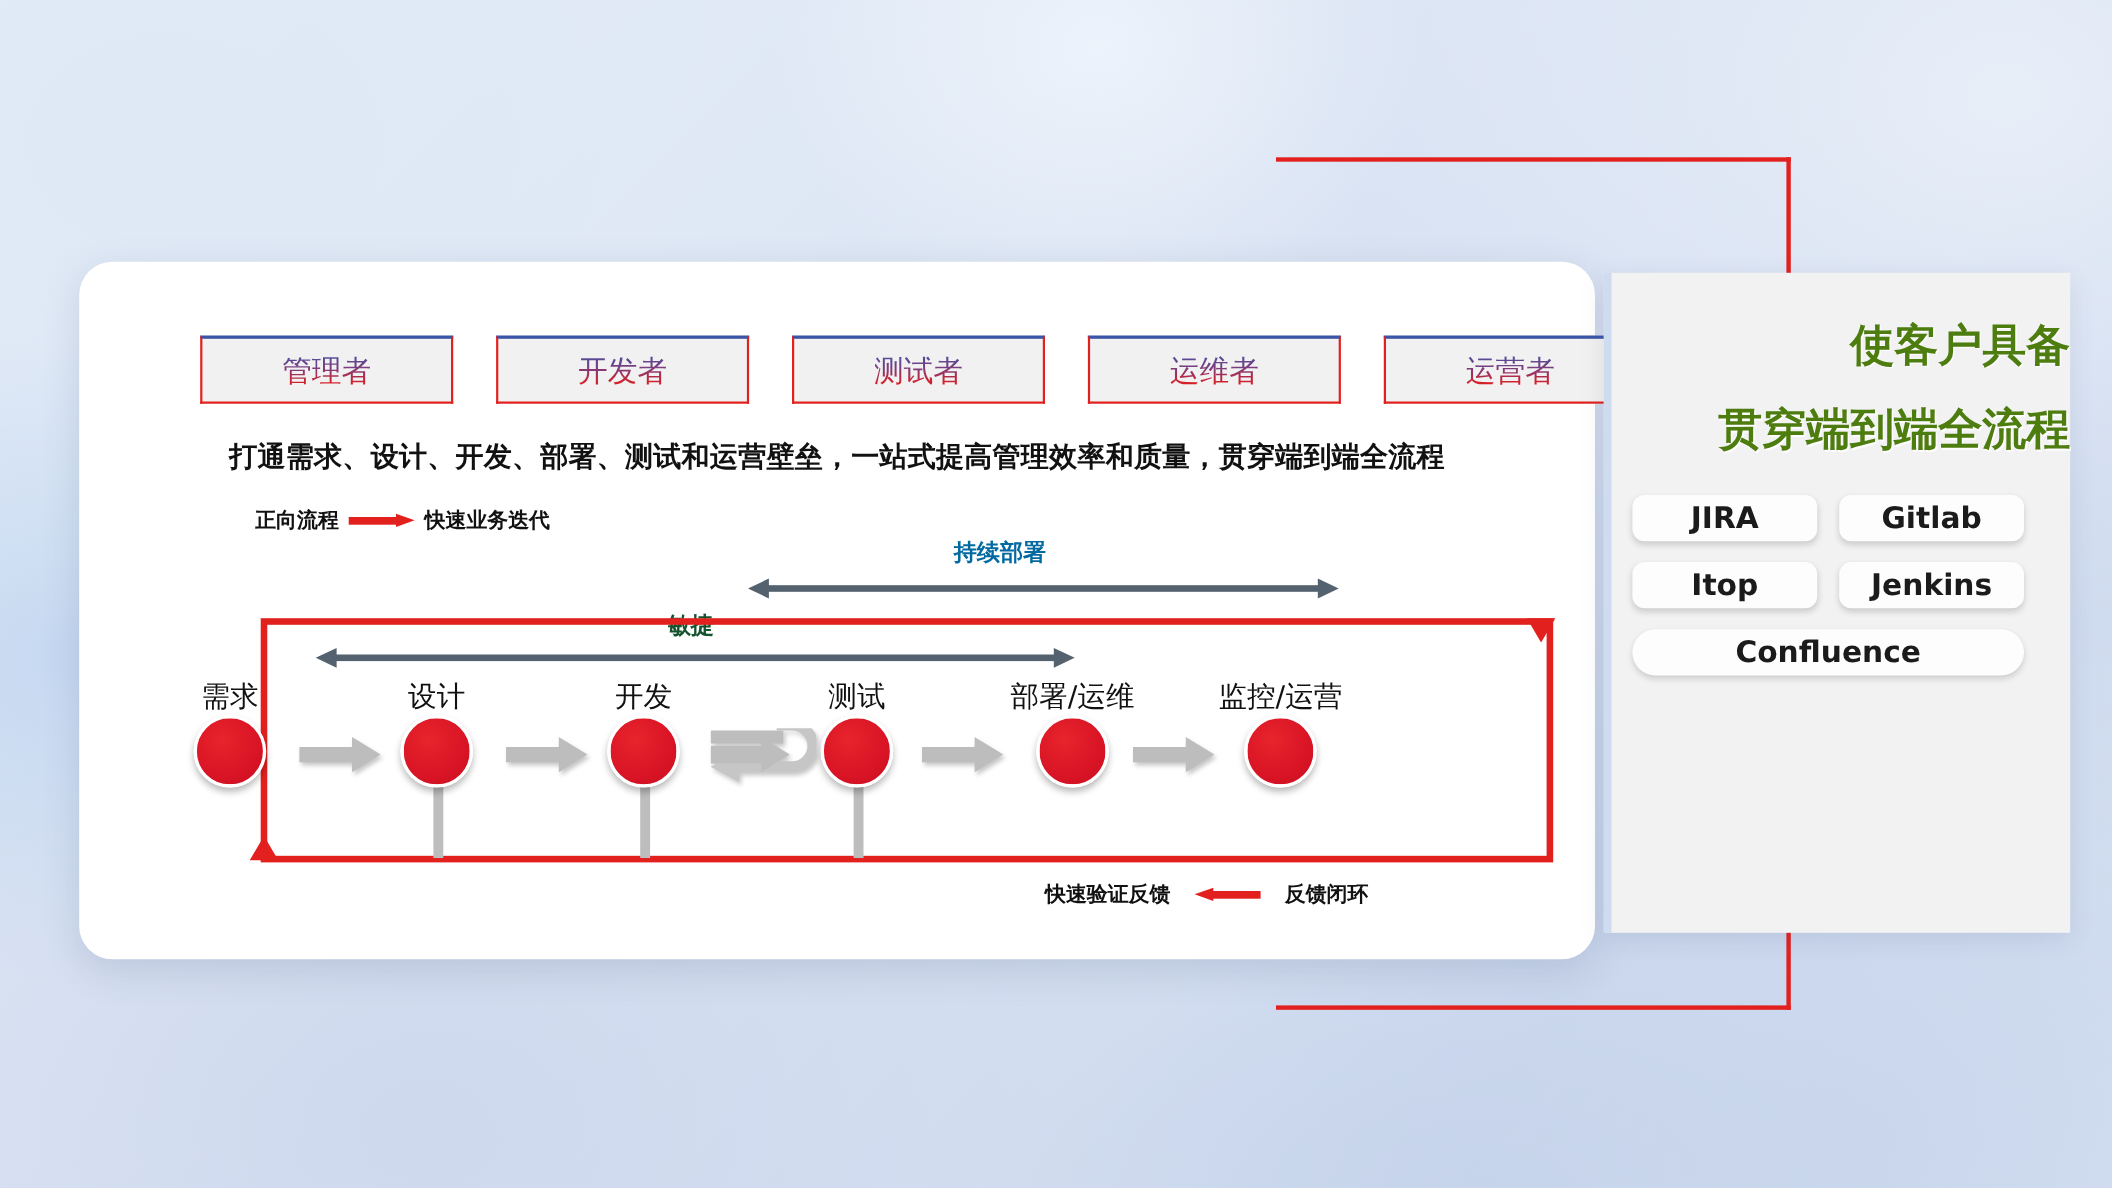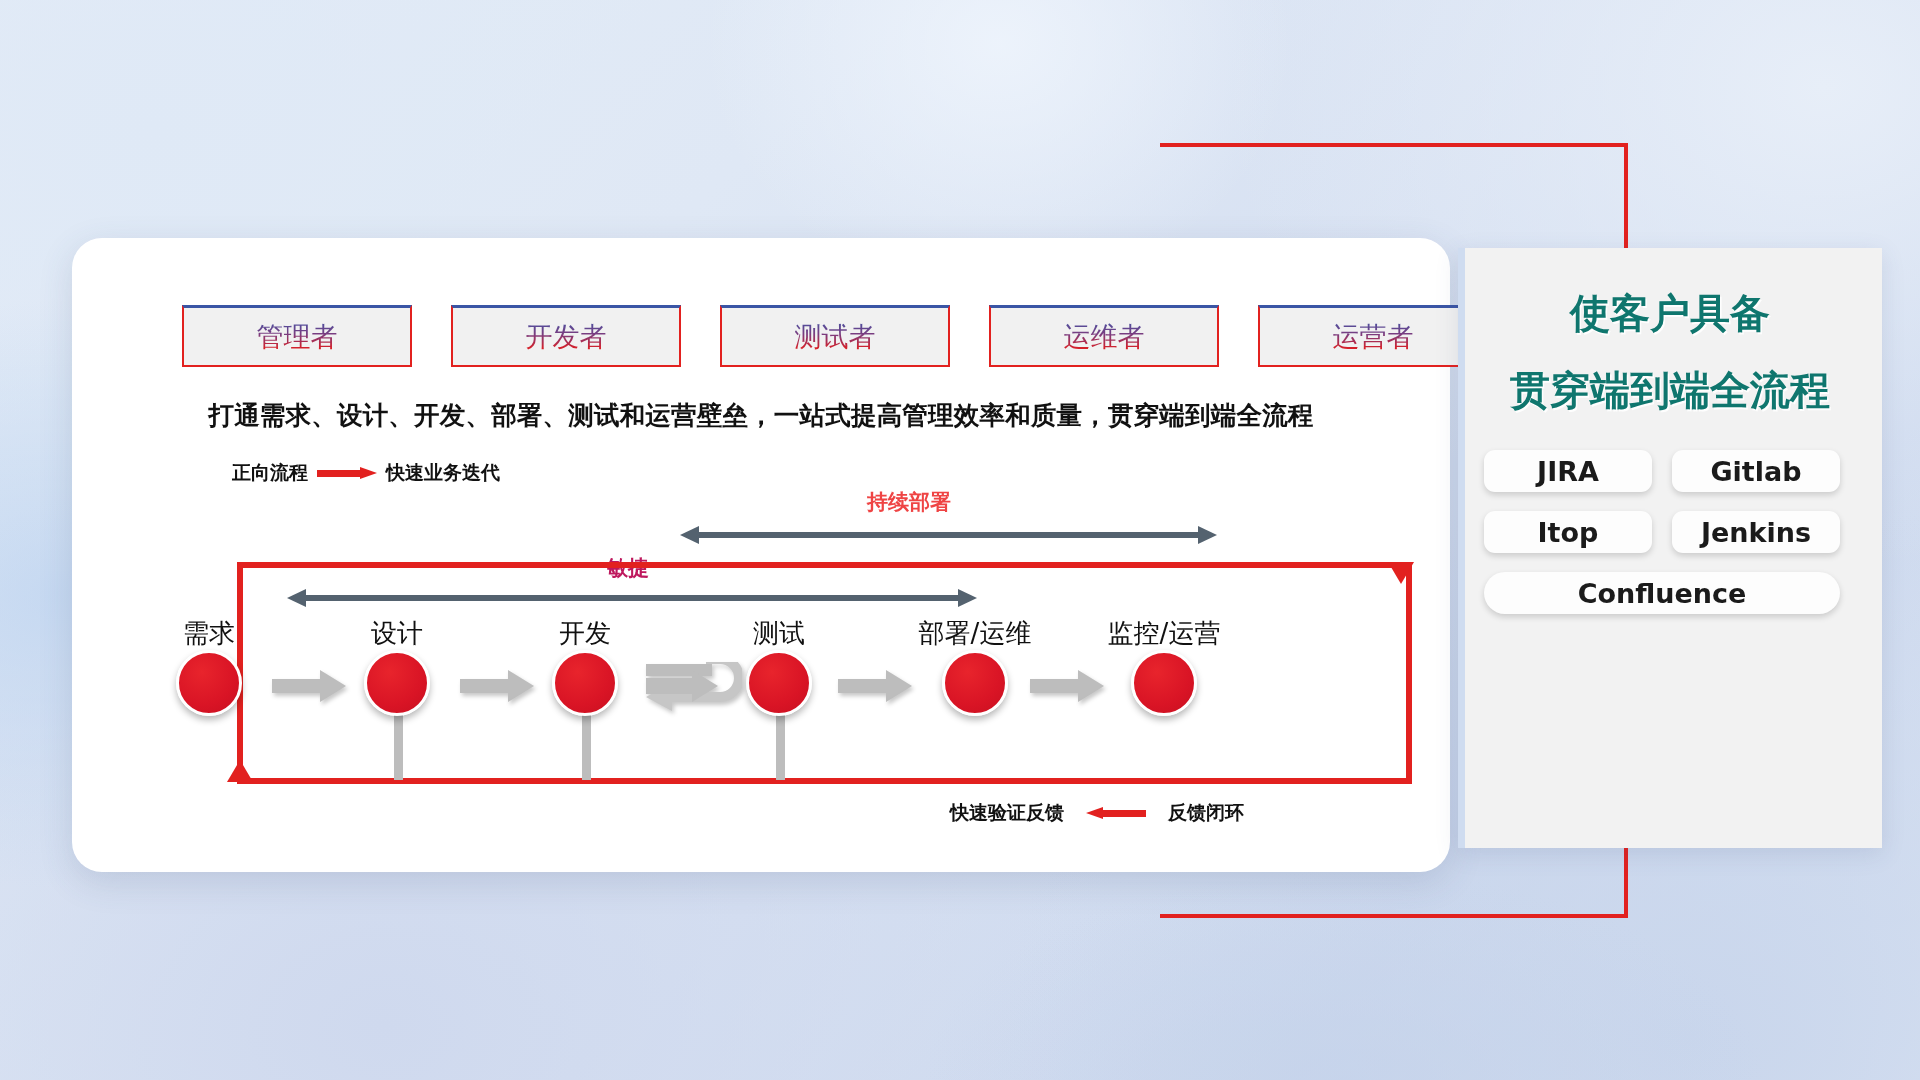--- a/index.html
+++ b/index.html
@@ -51,32 +51,32 @@
     font-family:"DejaVu Sans","Liberation Sans",sans-serif;}
   .ar-red{position:relative;width:60px;height:12px;}
   .ar-red .shaft{position:absolute;left:0;top:3px;width:44px;height:7px;background:#e2211f;}
   .ar-red .head{position:absolute;right:0;top:0;width:0;height:0;
     border-top:6.5px solid transparent;border-bottom:6.5px solid transparent;border-left:17px solid #e2211f;}
   .ar-red.rev .shaft{left:16px;}
   .ar-red.rev .head{left:0;right:auto;border-left:none;
     border-right:17px solid #e2211f;}
 
   
-  .cap-cd{position:absolute;left:795px;top:250px;font-size:21px;font-weight:bold;color:#ef4444;
+  .cap-cd{position:absolute;left:795px;top:250px;font-size:21px;font-weight:bold;color:#0369a1;
     font-family:"DejaVu Sans","Liberation Sans",sans-serif;}
   .dbl{position:absolute;height:18px;}
   .dbl .shaft{position:absolute;left:16px;right:16px;top:6px;height:6px;background:#54626f;}
   .dbl .hl,.dbl .hr{position:absolute;top:0;width:0;height:0;
     border-top:9px solid transparent;border-bottom:9px solid transparent;}
   .dbl .hl{left:0;border-right:19px solid #54626f;}
   .dbl .hr{right:0;border-left:19px solid #54626f;}
   .dbl-cd{left:608px;top:288px;width:537px;}
 
   
-  .cap-agile{position:absolute;left:535px;top:316px;font-size:21px;font-weight:bold;color:#be185d;
+  .cap-agile{position:absolute;left:535px;top:316px;font-size:21px;font-weight:bold;color:#14532d;
     font-family:"DejaVu Sans","Liberation Sans",sans-serif;text-align:center;}
   .dbl-agile{left:215px;top:351px;width:690px;}
 
   
   .loop{position:absolute;left:165px;top:324px;width:1175px;height:222px;
     border:6px solid #e2211f;box-sizing:border-box;}
   .loop-head{position:absolute;left:1316px;top:324px;width:0;height:0;
     border-left:13px solid transparent;border-right:13px solid transparent;
     border-top:22px solid #e2211f;}
   .loop-head2{position:absolute;left:155px;top:522px;width:0;height:0;
@@ -108,21 +108,21 @@
 
   
   .legend-fb{position:absolute;left:950px;top:800px;display:flex;align-items:center;gap:22px;z-index:4;}
   .legend-fb .lbl{font-size:19px;font-weight:bold;color:#111;
     font-family:"DejaVu Sans","Liberation Sans",sans-serif;}
 
   
   .panel{position:absolute;left:1458px;top:248px;width:424px;height:600px;
     background:#f2f2f2;z-index:4;box-shadow:0 6px 22px rgba(60,80,120,.13);}
   .panel .accent{position:absolute;left:0;top:0;width:7px;height:100%;background:#cfdcf0;}
-  .ptitle{text-align:center;color:#0f766e;font-weight:bold;
+  .ptitle{text-align:right;color:#4d7c0f;font-weight:bold;
     font-family:Liberation Serif, serif;
     text-shadow:1.5px 1.5px 0 rgba(255,255,255,.9);}
   .ptitle.l1{font-size:40px;margin-top:38px;}
   .ptitle.l2{font-size:40px;margin-top:22px;}
   .tools{margin:32px 26px 0 26px;display:flex;flex-wrap:wrap;gap:19px 20px;}
   .tool{background:#fdfdfd;border-radius:11px;height:42px;
     display:flex;align-items:center;justify-content:center;
     font-size:27px;font-weight:bold;color:#1b1b1b;
     box-shadow:0 3px 6px rgba(0,0,0,.16);
     font-family:"DejaVu Sans","Liberation Sans",sans-serif;}

